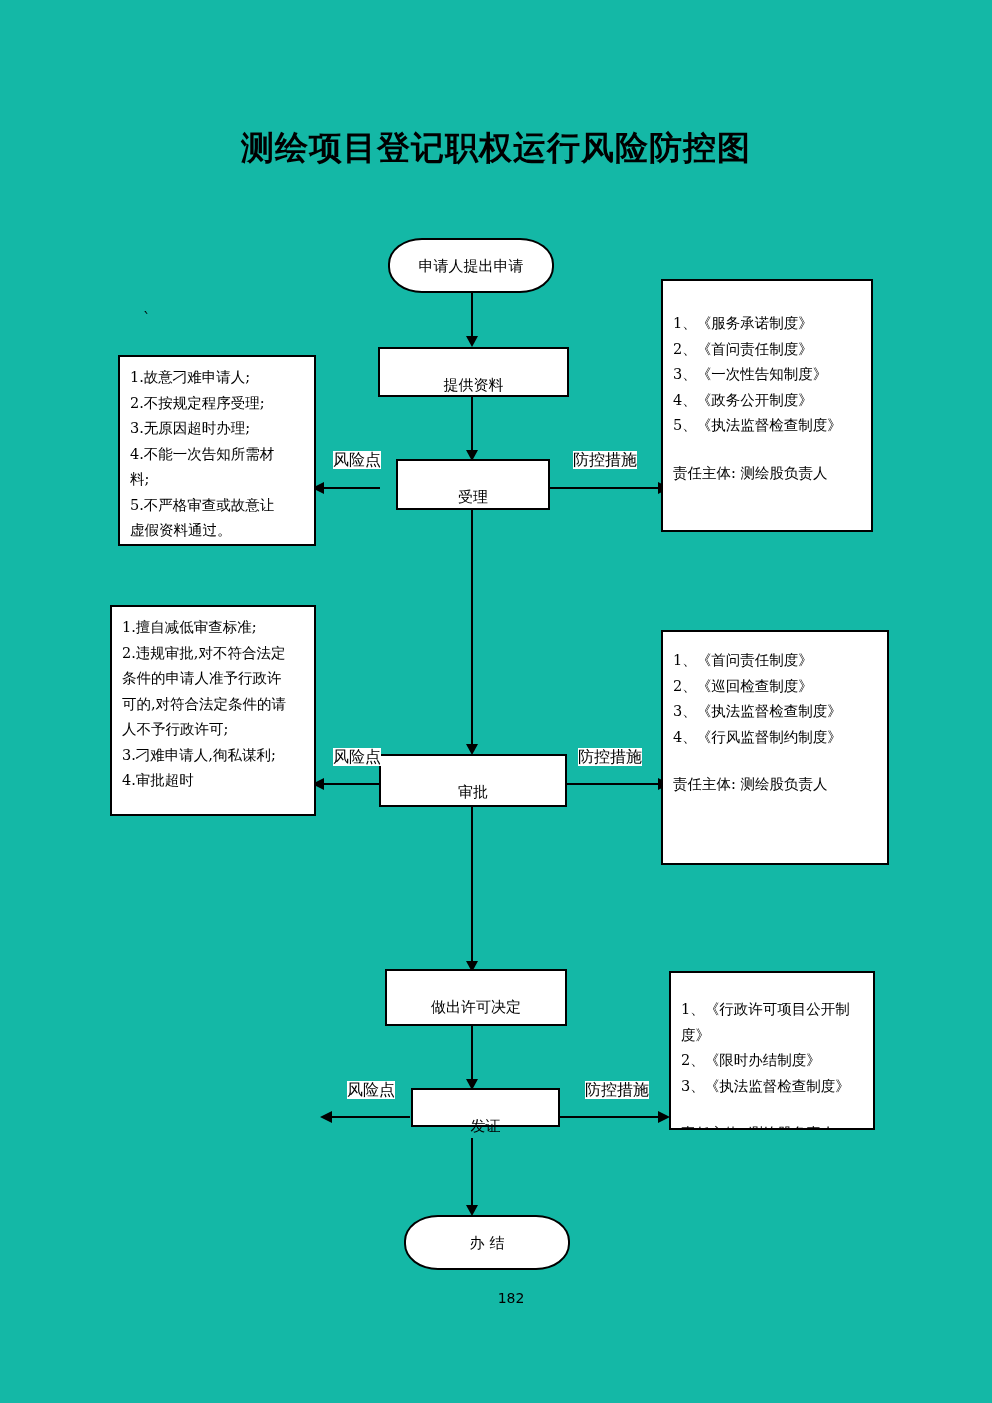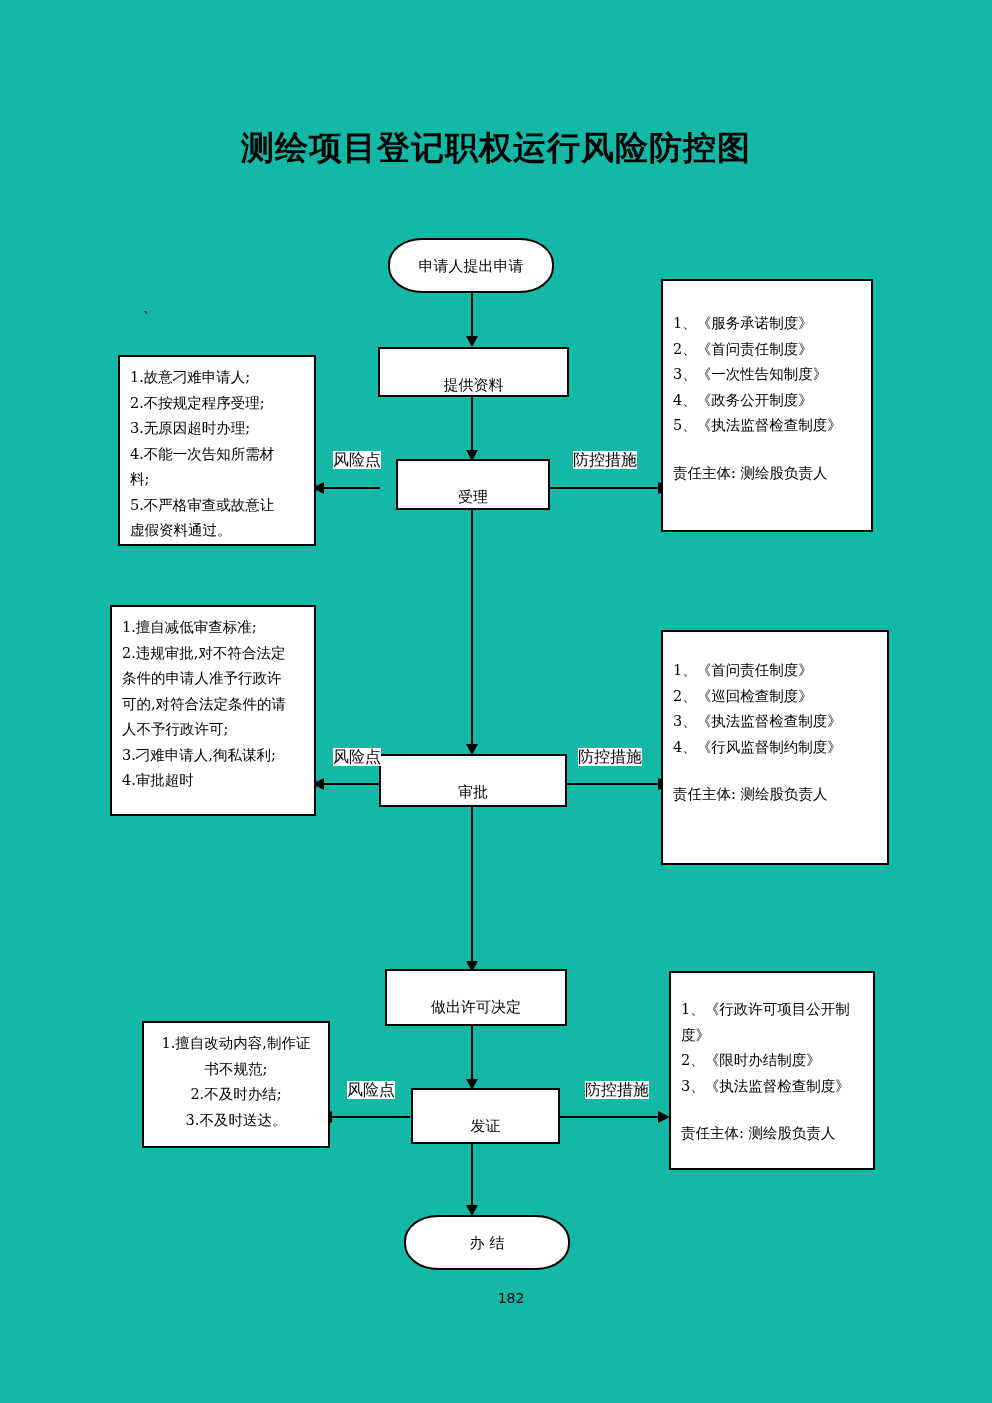--- a/index.html
+++ b/index.html
@@ -225,21 +225,21 @@
   </div>
 
   <div class="node proc" style="left:379px; top:754px; width:188px; height:53px;">
     <span class="node-label">审批</span>
   </div>
 
   <div class="node proc" style="left:385px; top:969px; width:182px; height:57px;">
     <span class="node-label">做出许可决定</span>
   </div>
 
-  <div class="node proc" style="left:411px; top:1088px; width:149px; height:56px;">
+  <div class="node proc" style="left:411px; top:1088px; width:149px; height:39px;">
     <span class="node-label">发证</span>
   </div>
 
   <div class="node terminal" style="left:404px; top:1215px; width:166px; height:55px;">
     <span class="node-label">办  结</span>
   </div>
 
   <div class="sidebox leftal" style="left:118px; top:355px; width:198px; height:191px;">
     <div class="sb-inner">
       <span class="line">1.故意刁难申请人;</span>
@@ -257,53 +257,45 @@
       <span class="line">1.擅自减低审查标准;</span>
       <span class="line">2.违规审批,对不符合法定</span>
       <span class="line">条件的申请人准予行政许</span>
       <span class="line">可的,对符合法定条件的请</span>
       <span class="line">人不予行政许可;</span>
       <span class="line">3.刁难申请人,徇私谋利;</span>
       <span class="line">4.审批超时</span>
     </div>
   </div>
 
-  <div class="sidebox center" style="left:142px; top:1021px; width:188px; height:127px;">
-    <div class="sb-inner">
-      <span class="line">1.擅自改动内容,制作证</span>
-      <span class="line">书不规范;</span>
-      <span class="line">2.不及时办结;</span>
-      <span class="line">3.不及时送达。</span>
-    </div>
-  </div>
 
   <div class="sidebox leftal" style="left:661px; top:279px; width:212px; height:253px;">
     <div class="sb-inner" style="padding-top:30px;">
       <span class="measure-item">1、《服务承诺制度》</span>
       <span class="measure-item">2、《首问责任制度》</span>
       <span class="measure-item">3、《一次性告知制度》</span>
       <span class="measure-item">4、《政务公开制度》</span>
       <span class="measure-item">5、《执法监督检查制度》</span>
       <span class="line spacer"></span>
       <span class="measure-item">责任主体: 测绘股负责人</span>
     </div>
   </div>
 
   <div class="sidebox leftal" style="left:661px; top:630px; width:228px; height:235px;">
-    <div class="sb-inner" style="padding-top:26px;">
+    <div class="sb-inner" style="padding-top:16px;">
       <span class="measure-item">1、《首问责任制度》</span>
       <span class="measure-item b">2、《巡回检查制度》</span>
       <span class="measure-item b">3、《执法监督检查制度》</span>
       <span class="measure-item b">4、《行风监督制约制度》</span>
       <span class="line spacer"></span>
       <span class="measure-item">责任主体: 测绘股负责人</span>
     </div>
   </div>
 
-  <div class="sidebox leftal" style="left:669px; top:971px; width:206px; height:199px;">
+  <div class="sidebox leftal" style="left:669px; top:971px; width:206px; height:159px;">
     <div class="sb-inner" style="padding-top:24px;">
       <span class="measure-item">1、《行政许可项目公开制</span>
       <span class="measure-item">度》</span>
       <span class="measure-item">2、《限时办结制度》</span>
       <span class="measure-item">3、《执法监督检查制度》</span>
       <span class="line spacer"></span>
       <span class="measure-item">责任主体: 测绘股负责人</span>
     </div>
   </div>
 

